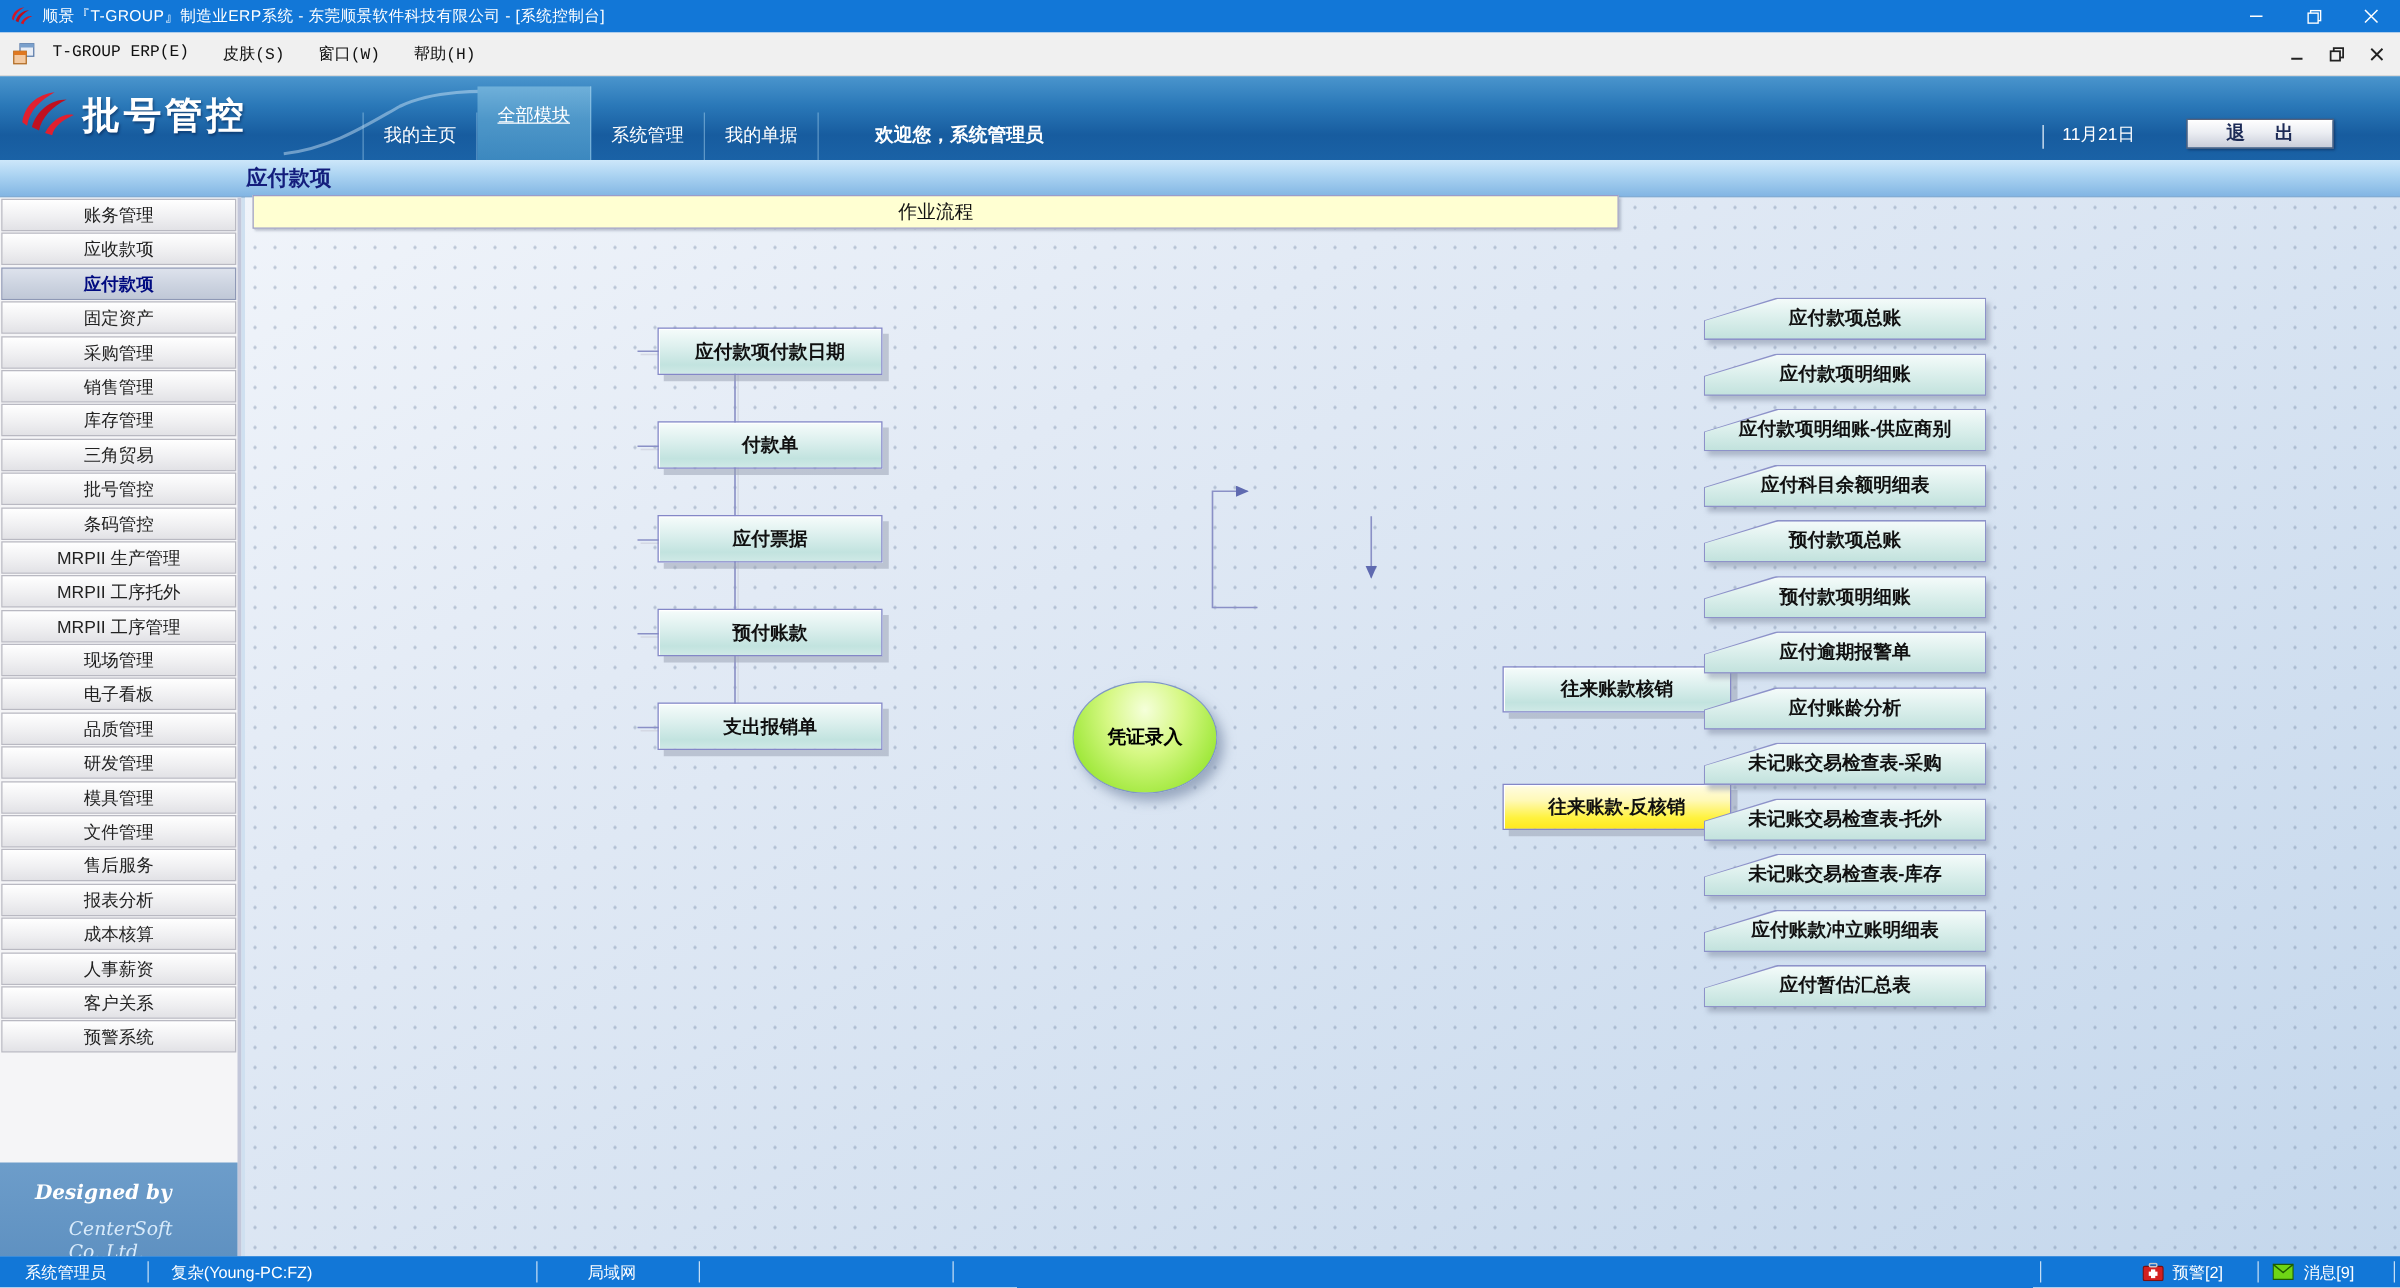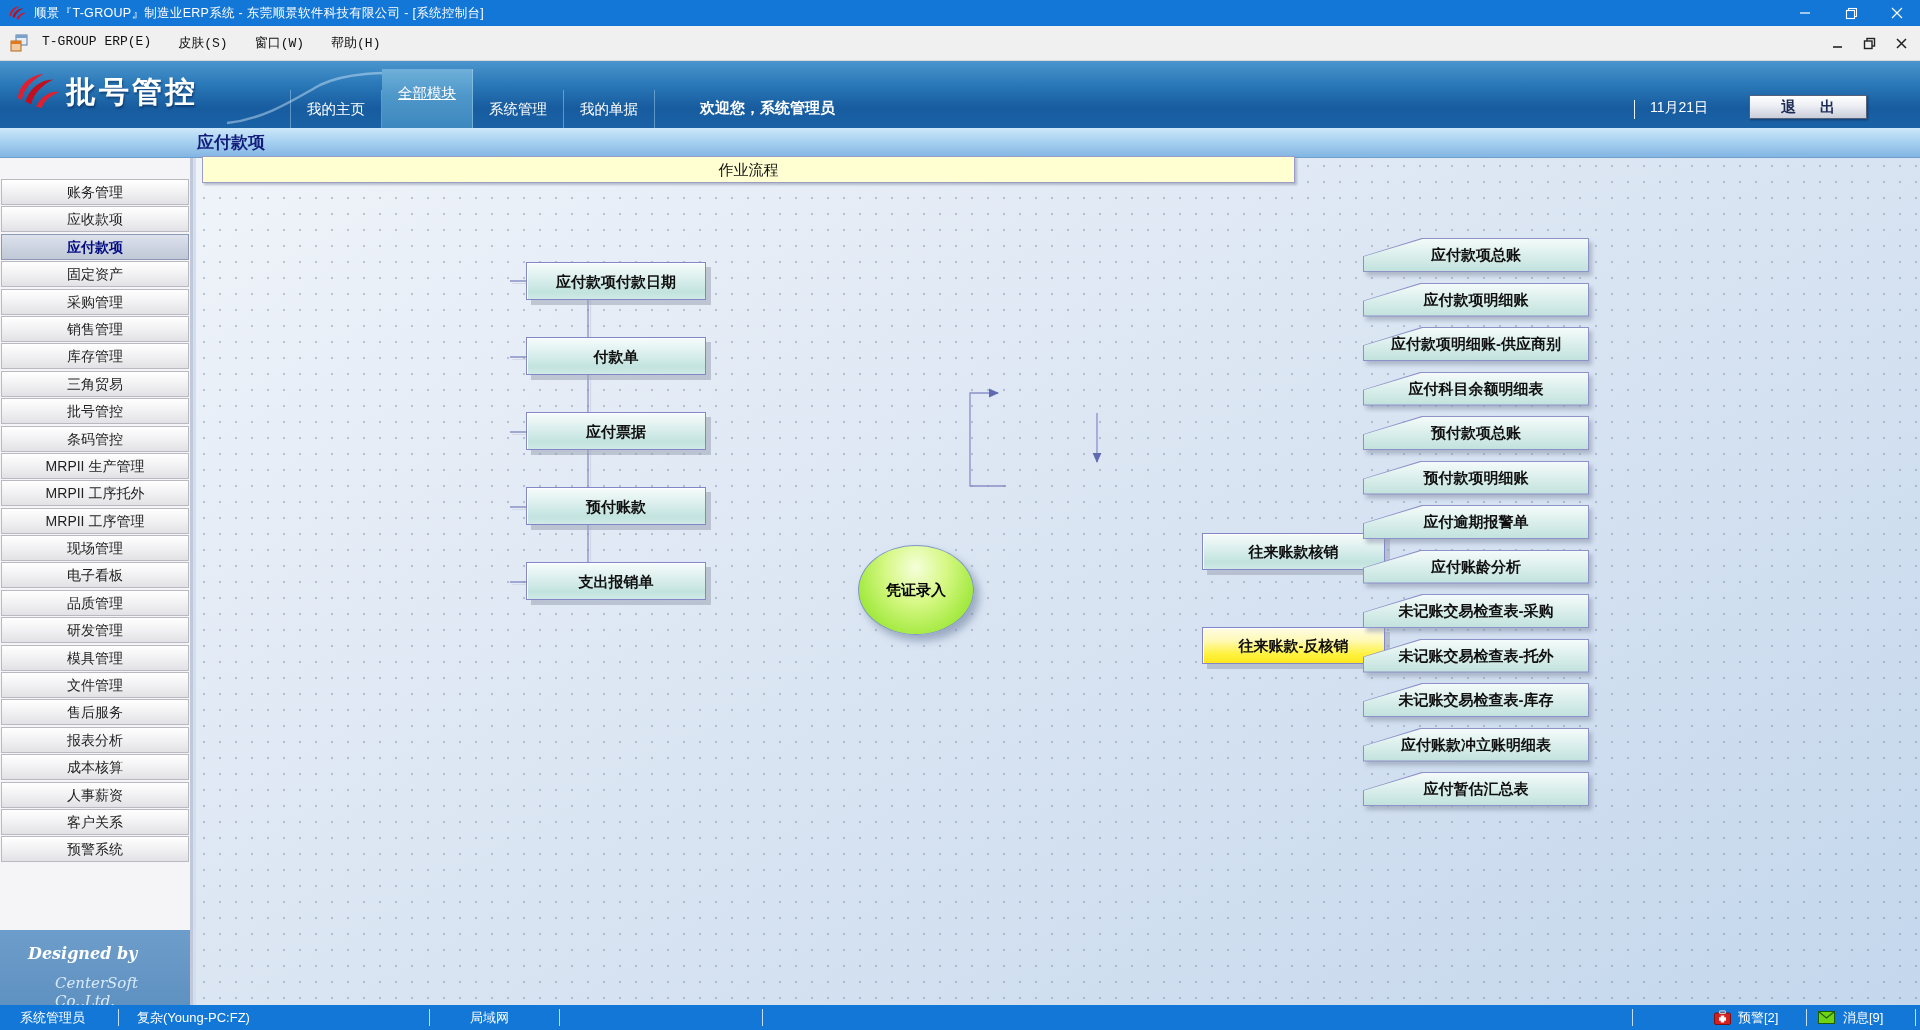--- a/index.html
+++ b/index.html
@@ -49,21 +49,21 @@
 
   
   .pagetitle { position:absolute; left:0; top:128px; width:1920px; height:30px;
     background:linear-gradient(180deg,#cde7fa 0%,#a9d2f1 45%,#82b5e3 100%);
     border-bottom:1px solid #6f9fcc; }
   .pagetitle .pt { position:absolute; left:197px; top:3px; font-size:17px; font-weight:bold; color:#131d7c; }
 
   
   .sidebar { position:absolute; left:0; top:158px; width:193px; height:847px;
     background:#f5f5f7; border-right:3px solid #c3c7da; }
-  #sideItems { padding-top:1px;margin-top:20px; }
+  #sideItems { padding-top:1px; }
   .side-item { height:26px; line-height:25px; margin:0 1px 1.4px 1px; text-align:center;
     font-size:14px; color:#222; cursor:pointer;
     background:linear-gradient(180deg,#ffffff 0%,#f0f0f2 55%,#e2e2e6 100%);
     border:1px solid #b9b9c2; }
   .side-item.active { font-weight:bold; color:#000a80;
     background:linear-gradient(180deg,#dde2ec 0%,#ccd3e0 55%,#c0c8d7 100%);
     border:1px solid #8e98b5; }
   .side-footer { position:absolute; left:0; bottom:0; width:190px; height:75px;
     background:linear-gradient(180deg,#6d9dca 0%,#5f91c1 100%); }
   .sf1 { position:absolute; left:28px; top:14px; color:#ffffff; font-size:16px; font-weight:bold;

